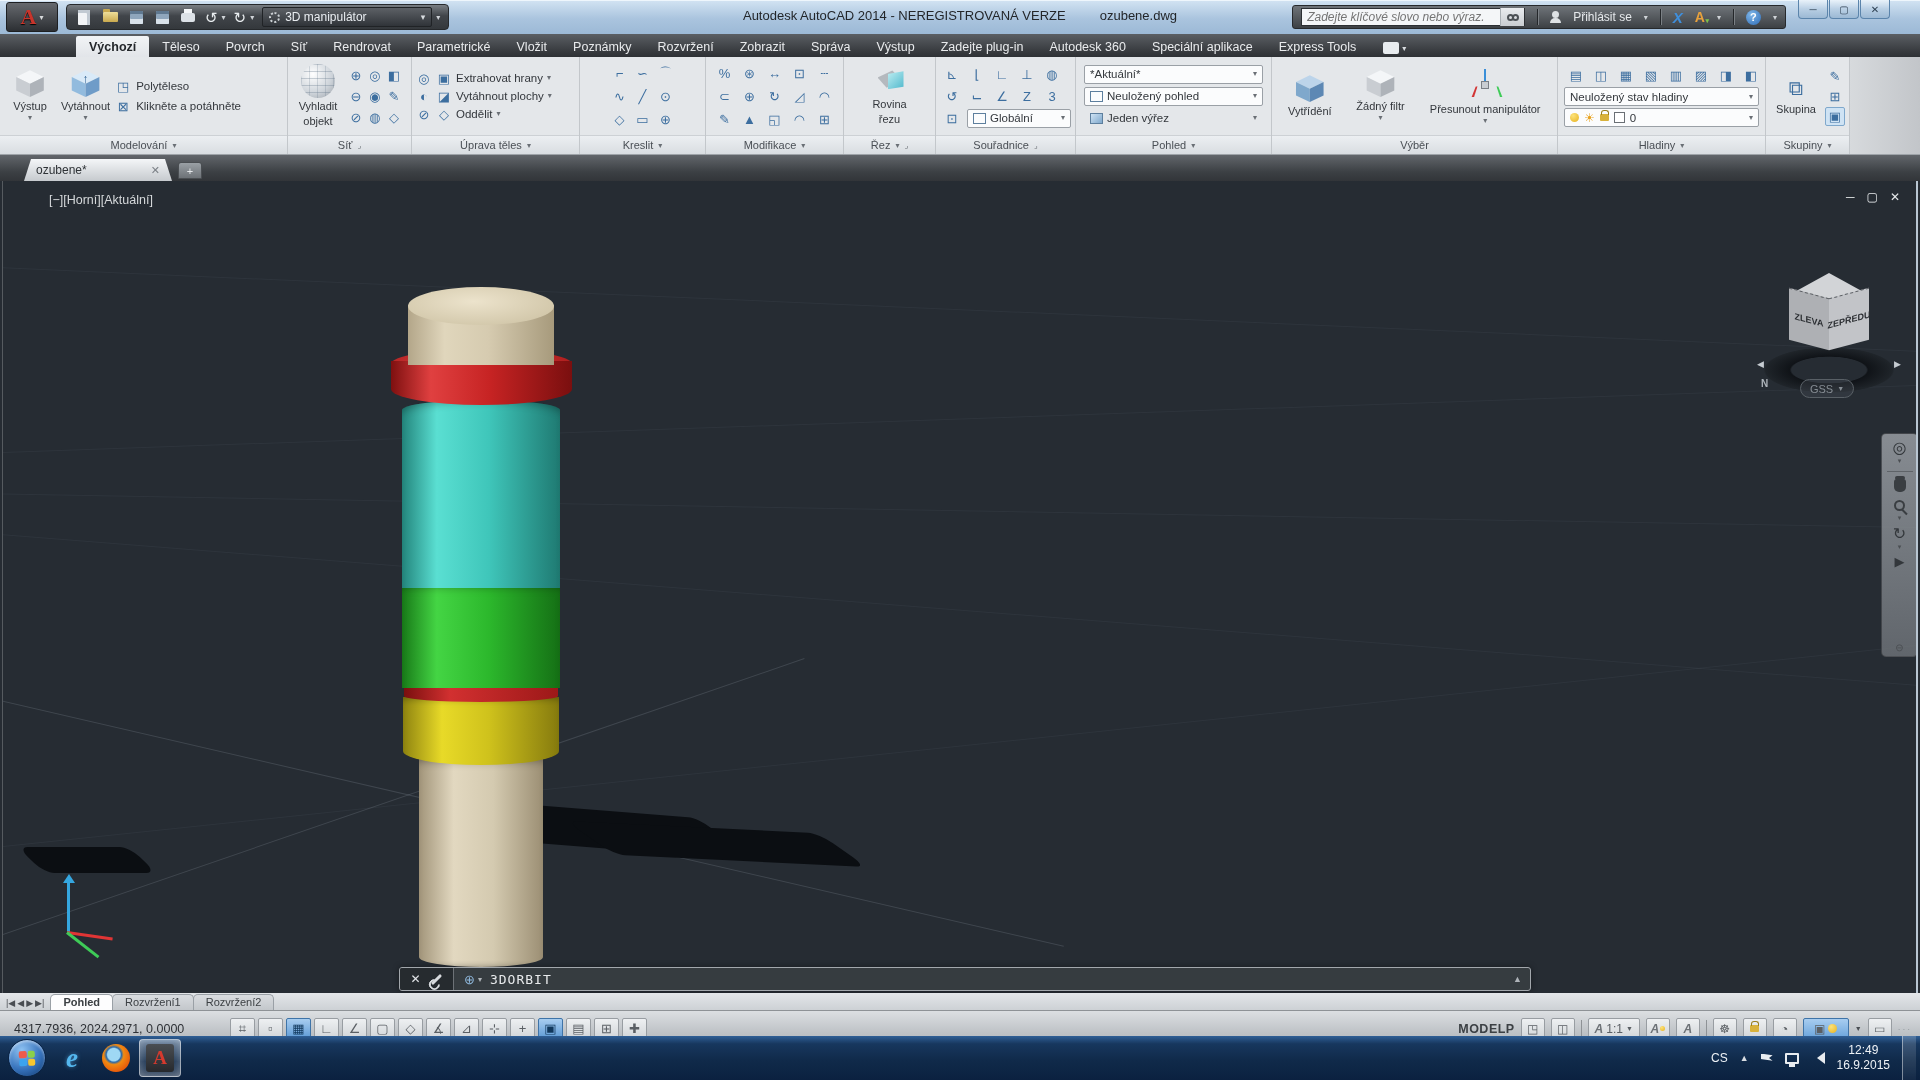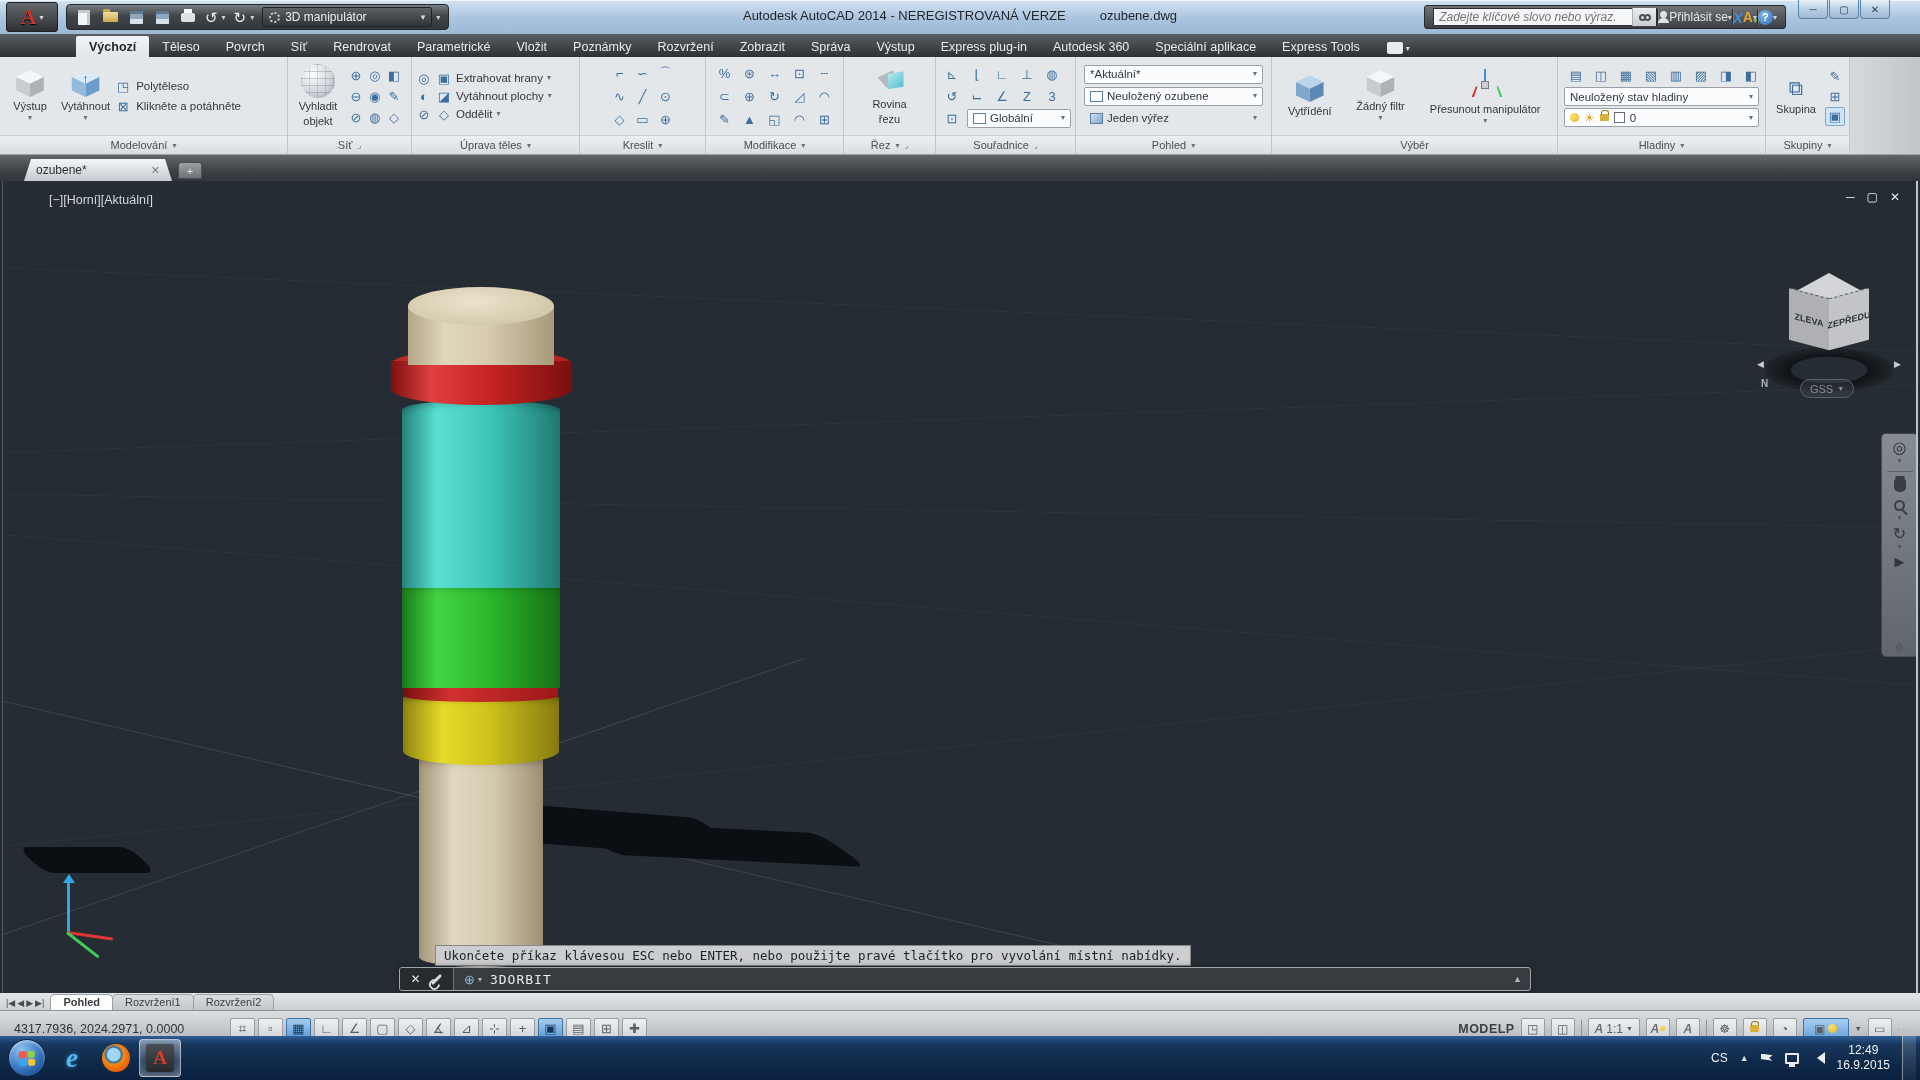--- a/index.html
+++ b/index.html
@@ -18,21 +18,21 @@
 .ic-folder::before{content:"";position:absolute;top:-3px;left:0;width:7px;height:3px;background:#c9a94e;border-radius:1px 1px 0 0}
 .ic-floppy{width:13px;height:13px;background:#8fa6bc;border-radius:1px;box-shadow:inset 0 -5px 0 #d9e2ea,inset 0 3px 0 #5f7890}
 .ic-print{width:14px;height:9px;background:#dde2e7;border-radius:2px;position:relative}
 .ic-print::before{content:"";position:absolute;left:3px;top:-4px;width:8px;height:4px;background:#f5f7f9}
 .qglyph{color:#e8ecef;font-size:15px;line-height:1}
 .qcaret{color:#cfd3d7;font-size:8px;margin-left:-4px}
 .workspace{display:flex;align-items:center;gap:5px;height:20px;background:linear-gradient(#5d6166,#303439);border:1px solid #202326;border-radius:2px;padding:0 6px;color:#e8ecf0;font-size:12px;min-width:170px}
 .gearic{width:11px;height:11px;border-radius:50%;border:2px dotted #cdd2d6}
 .ws-caret{margin-left:auto;color:#d8dcdf;font-size:9px}
 .title-center{position:absolute;left:50%;top:8px;transform:translateX(-50%);display:flex;gap:34px;color:#23262a;font-size:13px;white-space:nowrap}
-.infocenter{position:absolute;right:134px;top:5px;height:24px;display:flex;align-items:center;gap:0;background:linear-gradient(#6f7479,#3c4044);border:1px solid #26292c;border-radius:3px;padding:0 8px;color:#e6e9ec}
+.infocenter{position:absolute;right:134px;top:5px;height:24px;display:flex;align-items:center;gap:12px;background:linear-gradient(#6f7479,#3c4044);border:1px solid #26292c;border-radius:3px;padding:0 8px;color:#e6e9ec}
 .search-wrap{display:flex;align-items:center;background:#f4f6f8;border:1px solid #2c2f33;height:18px}
 .search-wrap input{border:none;outline:none;width:198px;height:16px;font-style:italic;color:#6d7277;font-size:12px;padding:0 5px;background:transparent;font-family:"Liberation Sans",sans-serif}
 .binocs{width:24px;height:18px;border-left:1px solid #aab0b5;display:flex;align-items:center;justify-content:center;background:linear-gradient(#e9ecef,#c9cdd1)}
 .binocs i{width:7px;height:7px;border:2px solid #4c5156;border-radius:50%;display:inline-block}
 .binocs i+i{margin-left:-2px}
 .person{width:11px;height:12px;position:relative}
 .person::before{content:"";position:absolute;top:0;left:2px;width:7px;height:7px;border-radius:50%;background:#dfe3e6}
 .person::after{content:"";position:absolute;bottom:0;left:0;width:11px;height:5px;border-radius:5px 5px 0 0;background:#dfe3e6}
 .ic-sep{width:1px;height:16px;background:#24272a;box-shadow:1px 0 0 #7b8085}
 .xchg{color:#3f8fdc;font-weight:bold;font-style:italic;font-size:15px}
@@ -270,21 +270,21 @@
         <span class="tab">Povrch</span>
         <span class="tab">Síť</span>
         <span class="tab">Rendrovat</span>
         <span class="tab">Parametrické</span>
         <span class="tab">Vložit</span>
         <span class="tab">Poznámky</span>
         <span class="tab">Rozvržení</span>
         <span class="tab">Zobrazit</span>
         <span class="tab">Správa</span>
         <span class="tab">Výstup</span>
-        <span class="tab">Express plug-in</span>
+        <span class="tab">Zadejte plug-in</span>
         <span class="tab">Autodesk 360</span>
         <span class="tab">Speciální aplikace</span>
         <span class="tab">Express Tools</span>
       </div>
     <span class="rib-opt">
         <b></b>
         <span>▾</span>
       </span>
   </div>
 
@@ -476,21 +476,21 @@
 
     <div class="panel" style="width:196px">
       <div class="pbody">
         <div class="pohled-col">
           <span class="dd">
             <span>*Aktuální*</span>
             <span class="caret">▾</span>
           </span>
           <span class="dd">
             <i class="dd-ic"></i>
-            <span>Neuložený ozubene</span>
+            <span>Neuložený pohled</span>
             <span class="caret">▾</span>
           </span>
           <span class="dd" style="border-color:transparent;background:transparent">
             <i class="dd-ic cube"></i>
             <span>Jeden výřez</span>
             <span class="caret">▾</span>
           </span>
         </div>
       </div>
       <div class="ptitle">
@@ -664,21 +664,20 @@
         </div>
       <div class="nv-min">⊖</div>
     </div>
 
     <div class="ucs">
       <span class="z"></span>
       <span class="x"></span>
       <span class="y"></span>
     </div>
 
-    <div class="tip">Ukončete příkaz klávesou ESC nebo ENTER, nebo použijte pravé tlačítko pro vyvolání místní nabídky.</div>
     <div class="cmdbar">
       <div class="cmd-left">
         <span class="cmd-x">✕</span>
         <span class="wrench"></span>
       </div>
       <span class="cmd-giz">⊕</span>
       <span class="cmd-caret">▾</span>
       <span class="cmd-text">3DORBIT</span>
       <span class="cmd-up">▲</span>
     </div>

